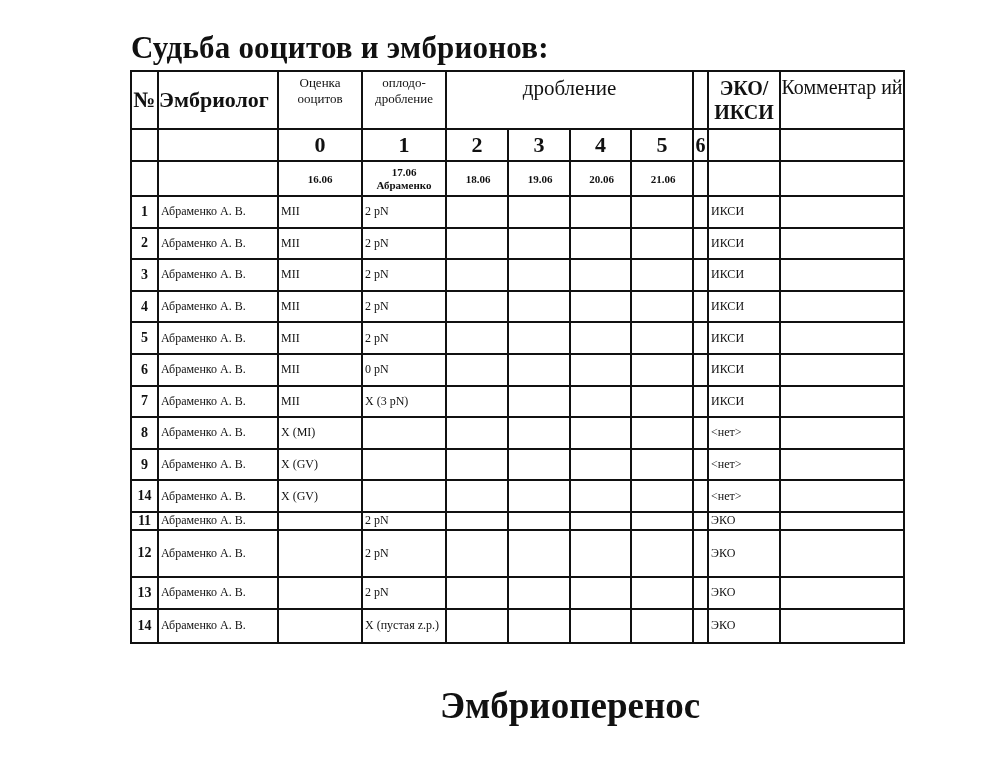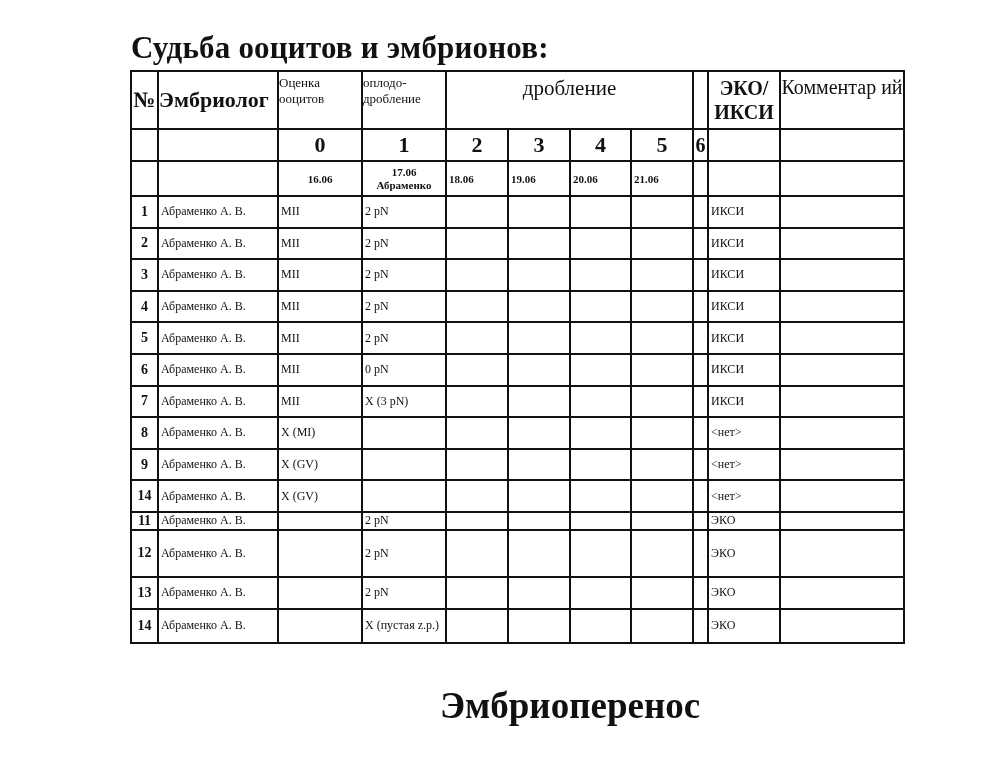--- a/index.html
+++ b/index.html
@@ -3,28 +3,28 @@
 <meta charset="utf-8">
 <style>
   html, body { margin:0; padding:0; background:#ffffff; }
   body { width:1000px; height:768px; position:relative; overflow:hidden;
          font-family: "Liberation Serif", "DejaVu Serif", serif; color:#111; }
   .title { position:absolute; left:131px; top:30px; font-size:31px; font-weight:bold; letter-spacing:0.2px; }
   .subtitle { position:absolute; left:440px; top:684px; font-size:37px; font-weight:bold; }
   table.grid { position:absolute; left:130px; top:70px; border-collapse:collapse; table-layout:fixed; }
   table.grid td { border:2.5px solid #111; padding:0; vertical-align:middle; overflow:hidden; }
   .hdr-big { font-size:22px; font-weight:bold; }
-  .hdr-small { font-size:13px; text-align:left; vertical-align:top !important; padding-top:3px !important; line-height:16px; }
+  .hdr-small { font-size:13px; text-align:center; vertical-align:top !important; padding-top:3px !important; line-height:16px; }
   .hdr-drob { font-size:21px; text-align:center; vertical-align:top !important; padding-top:4px !important; }
   .hdr-eko { font-size:20px; font-weight:bold; text-align:center; line-height:24px; }
   .hdr-comm { font-size:20px; text-align:center; vertical-align:top !important; padding-top:3px !important; line-height:24px; }
   .day { font-size:22px; font-weight:bold; text-align:center; }
   .date { font-size:11px; font-weight:bold; }
   .date-c { text-align:center; }
-  .date-l { text-align:left; padding-left:2px !important; }
+  .date-l { text-align:center; padding-left:2px !important; }
   .num { font-size:14px; font-weight:bold; text-align:center; }
   .cell { font-size:12px; padding-left:2px !important; line-height:13px; }
 </style>
 </head>
 <body>
 
 <div class="title">Судьба ооцитов и эмбрионов:</div>
 
 <table class="grid">
   <colgroup>

